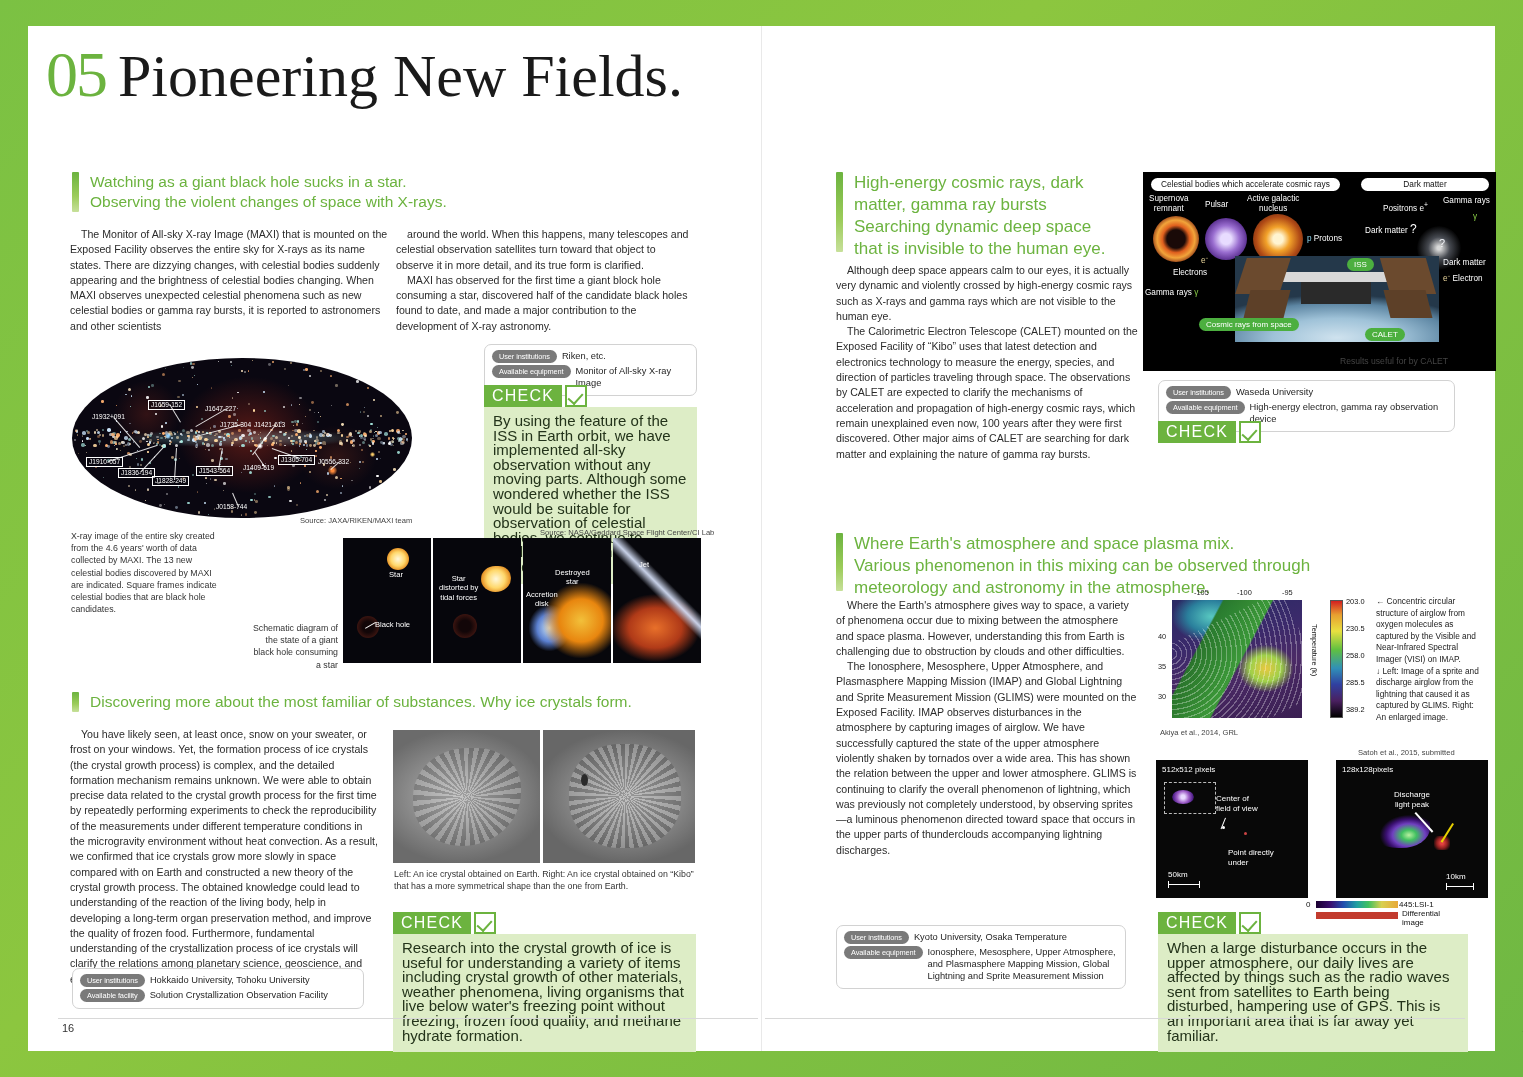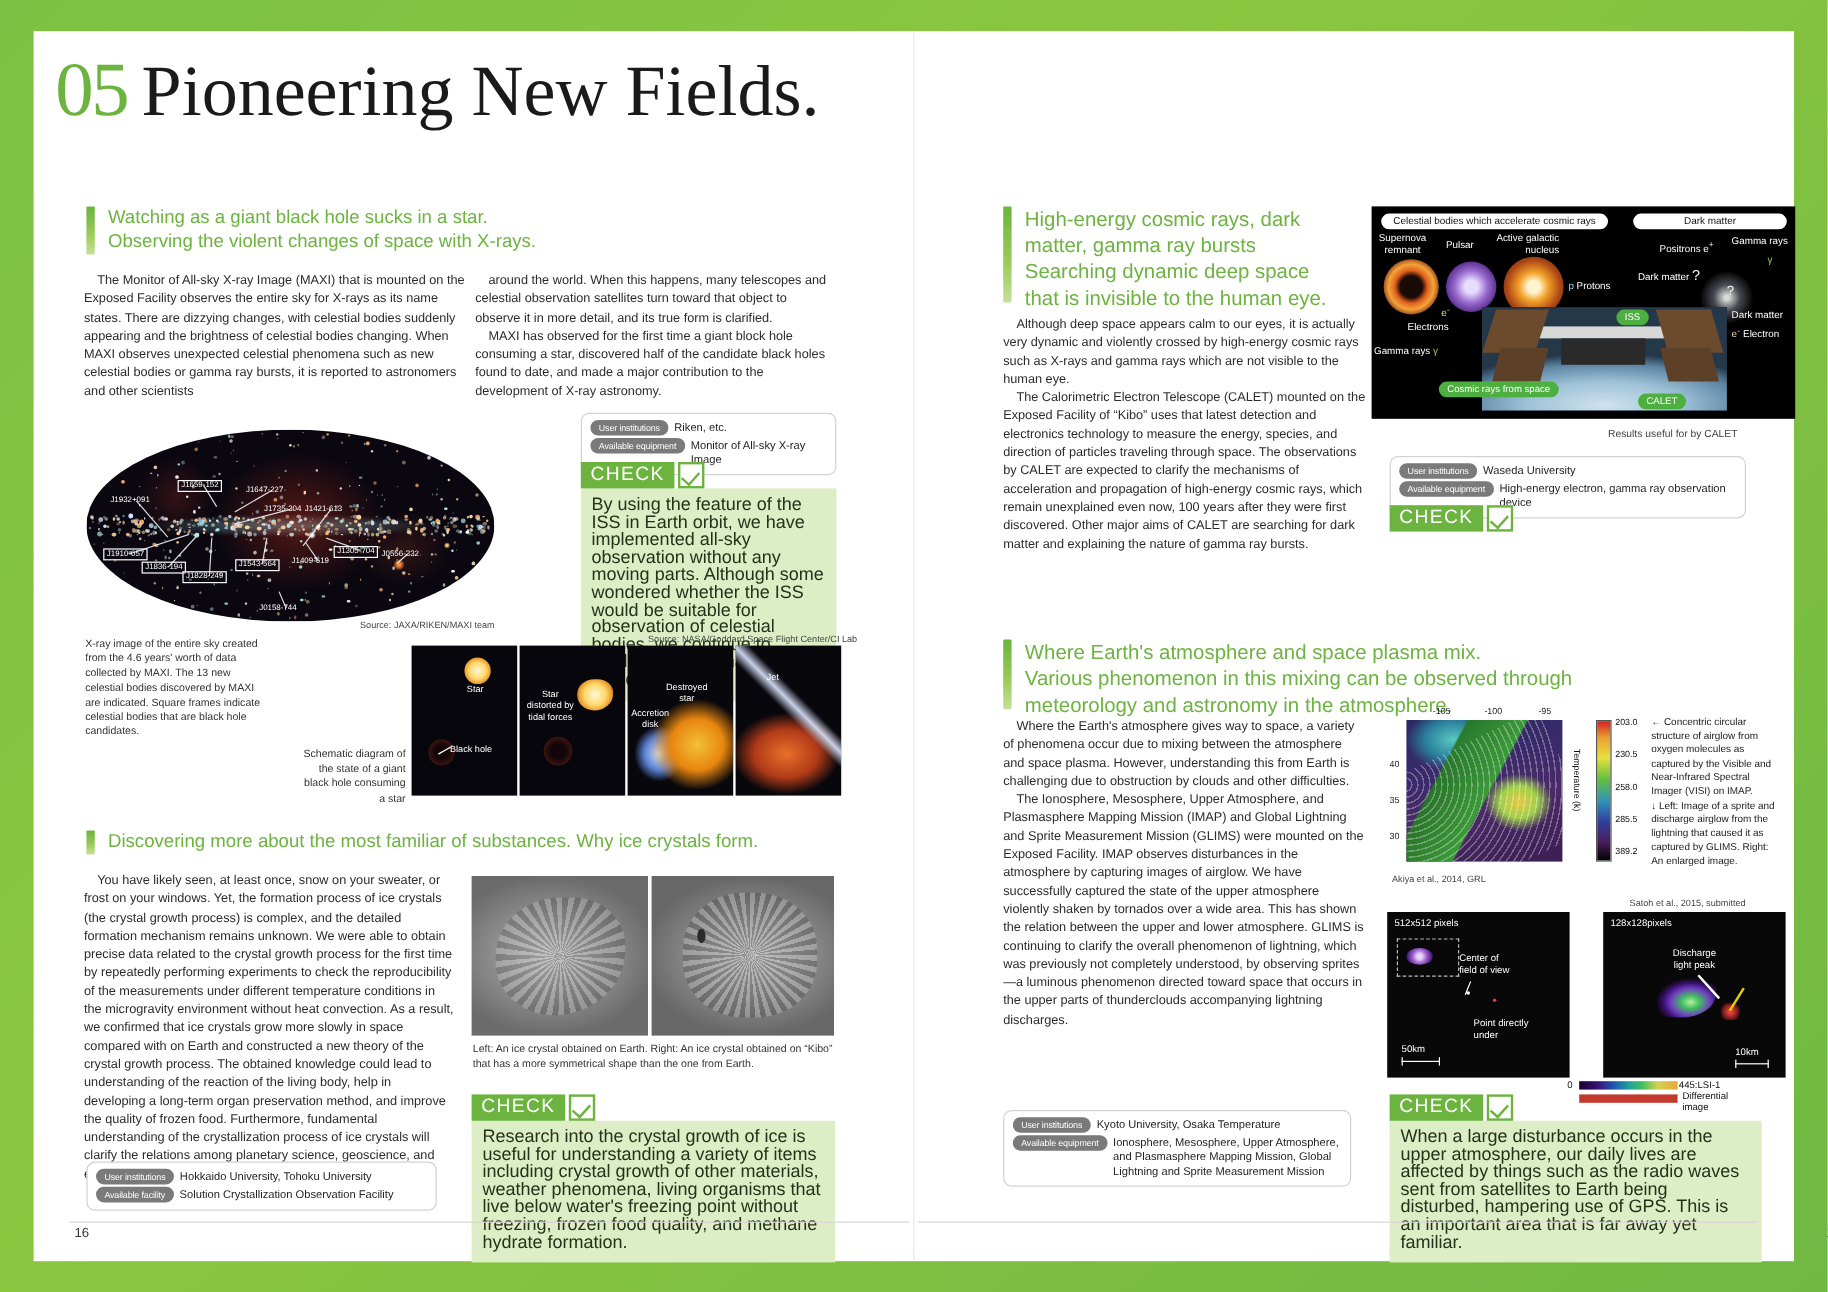--- a/index.html
+++ b/index.html
@@ -889,34 +889,34 @@
     <div class="sec-title big">matter, gamma ray bursts</div>
     <div class="sec-title big">Searching dynamic deep space</div>
     <div class="sec-title big">that is invisible to the human eye.</div>
   </div>
 </div>
 <div class="body-col" style="left:836px; top:263px; width:302px;">
   <p>Although deep space appears calm to our eyes, it is actually very dynamic and violently crossed by high-energy cosmic rays such as X-rays and gamma rays which are not visible to the human eye.</p>
   <p>The Calorimetric Electron Telescope (CALET) mounted on the Exposed Facility of “Kibo” uses that latest detection and electronics technology to measure the energy, species, and direction of particles traveling through space. The observations by CALET are expected to clarify the mechanisms of acceleration and propagation of high-energy cosmic rays, which remain unexplained even now, 100 years after they were first discovered. Other major aims of CALET are searching for dark matter and explaining the nature of gamma ray bursts.</p>
 </div>
 
-<div class="cosmic" style="left:1143px; top:172px; width:353px; height:177px;">
+<div class="cosmic" style="left:1143px; top:172px; width:353px; height:199px;">
   <div class="cos-bubble" style="left:8px; top:6px;">Celestial bodies which accelerate cosmic rays</div>
   <div class="cos-bubble" style="left:218px; top:6px; width:128px;">Dark matter</div>
 
   <div class="cos-obj" style="left:10px;top:44px;width:46px;height:46px;
     background:radial-gradient(circle,#1a0a08 28%,#e0601e 42%,#f2a43a 58%,#7a2410 78%,#120604 100%);"></div>
   <div class="cos-obj" style="left:62px;top:46px;width:42px;height:42px;
     background:radial-gradient(circle,#e8dcff 18%,#9a6ed0 45%,#5a2f90 72%,#1a0a2a 100%);"></div>
   <div class="cos-obj" style="left:110px;top:42px;width:50px;height:50px;
     background:radial-gradient(circle,#fff4d0 14%,#f2a22a 34%,#b04a16 62%,#3a1208 100%);"></div>
 
   <div class="cos-lab" style="left:6px;top:22px;">Supernova<br>remnant</div>
   <div class="cos-lab" style="left:62px;top:28px;">Pulsar</div>
-  <div class="cos-lab" style="left:104px;top:22px;text-align:right;">Active galactic<br>nucleus</div>
+  <div class="cos-lab" style="left:104px;top:22px;">Active galactic<br>nucleus</div>
   <div class="cos-lab" style="left:164px;top:62px;color:#8fd8ef;">p <span style="color:#fff;">Protons</span></div>
   <div class="cos-lab" style="left:30px;top:96px;">Electrons</div>
   <div class="cos-lab" style="left:58px;top:84px;color:#e8d49a;">e⁻</div>
   <div class="cos-lab" style="left:2px;top:116px;">Gamma rays <span style="color:#8fd44a;">γ</span></div>
 
   <div class="cos-lab" style="left:240px;top:28px;">Positrons e<sup>+</sup></div>
   <div class="cos-lab" style="left:300px;top:24px;">Gamma rays</div>
   <div class="cos-lab" style="left:222px;top:52px;">Dark matter <span style="font-size:12px;">?</span></div>
   <div class="cos-lab" style="left:300px;top:86px;">Dark matter</div>
   <div class="cos-lab" style="left:300px;top:102px;"><span style="color:#e8d49a;">e⁻</span> Electron</div>

